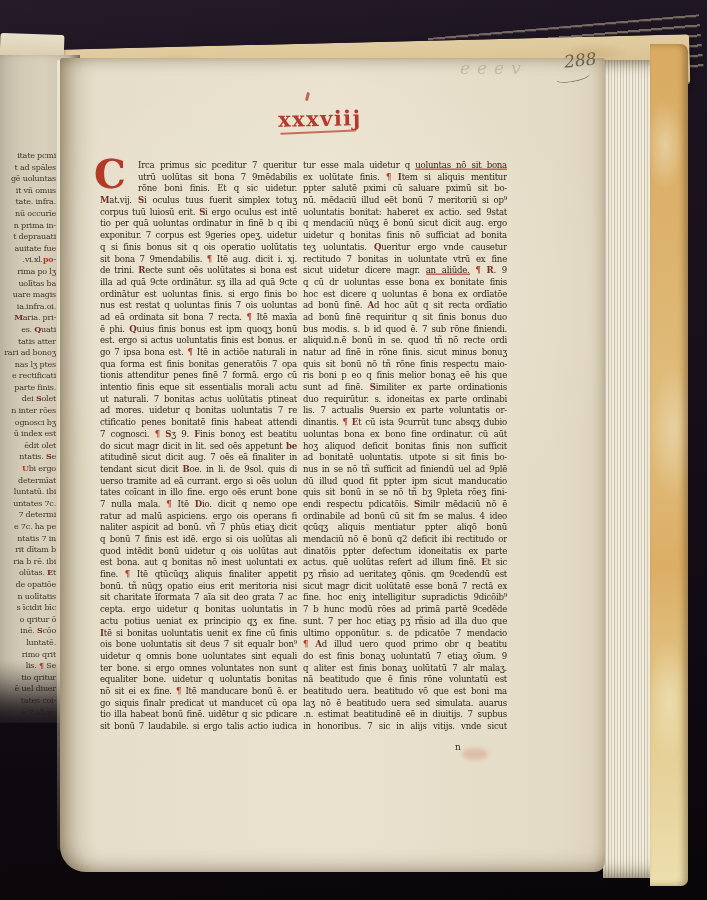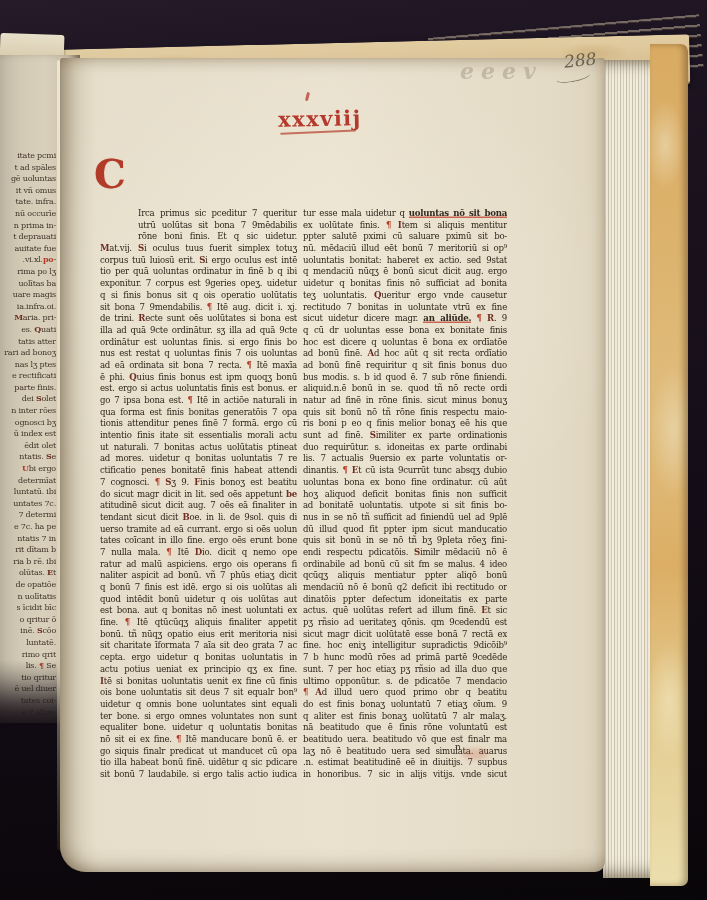--- a/index.html
+++ b/index.html
@@ -43,46 +43,46 @@
     background:
       radial-gradient(420px 300px at 45% 30%,rgba(255,252,240,.25),transparent 80%),
       linear-gradient(90deg,#d8cfb8 0%,#e6deca 7%,#eae2cf 50%,#e4dbc6 90%,#ded4bd 100%);
     box-shadow:
       inset 16px 0 24px -12px rgba(80,60,35,.55),
       inset -8px 0 16px -8px rgba(95,75,45,.35),
       inset 0 -12px 22px -12px rgba(85,65,40,.45),
       inset 0 10px 16px -10px rgba(125,100,62,.4);}
   
   .inscription{position:absolute;left:400px;top:-8px;width:170px;height:44px;}
-  .inscription .ghost{position:absolute;left:0;top:8px;font-size:22px;letter-spacing:7px;
-    color:#8d8471;opacity:.38;filter:blur(.6px);font-style:italic;font-weight:bold;}
+  .inscription .ghost{position:absolute;left:0;top:8px;font-size:17px;letter-spacing:7px;
+    color:#8d8471;opacity:.38;filter:blur(.6px);font-style:italic;}
   .inscription .number{position:absolute;left:104px;top:0px;font-size:17px;font-style:italic;
     color:#5e5747;opacity:.9;transform:rotate(-6deg);}
   .inscription .flourish{position:absolute;left:96px;top:22px;width:34px;height:9px;
     border-bottom:1.4px solid #6a6252;border-radius:0 0 60% 40%;opacity:.8;transform:rotate(-8deg);}
   .heading{position:absolute;left:218px;top:48px;font-size:21px;font-weight:bold;
     color:#b5392c;letter-spacing:1.5px;transform:rotate(-1deg);}
   .heading::after{content:"";position:absolute;left:2px;right:6px;bottom:-2px;height:2px;
     background:#b84a38;opacity:.75;transform:rotate(-1.5deg);border-radius:2px;}
   .pen-trial{position:absolute;left:246px;top:34px;width:2.5px;height:9px;background:#bb4433;
     opacity:.8;transform:rotate(14deg);border-radius:2px;}
   .red-smudge{position:absolute;left:402px;top:690px;width:26px;height:12px;border-radius:50%;
     background:#c04d35;opacity:.22;filter:blur(2px);}
   
-  .col{position:absolute;top:102px;overflow:hidden;color:#33271e;margin-top:48px;}
+  .col{position:absolute;top:102px;overflow:hidden;color:#33271e;}
   .col .line{white-space:nowrap;height:11.7px;line-height:11.7px;font-size:8.6px;
     letter-spacing:-0.25px;text-align:justify;text-align-last:justify;box-sizing:border-box;}
   .col-left{left:40px;width:197px;}
   .col-right{left:243px;width:204px;}
   .col-left .line:nth-child(-n+3){padding-left:38px;}
   .initial{position:absolute;left:34px;top:98px;font-size:40px;line-height:36px;
     font-weight:bold;color:#b23a28;text-shadow:0 0 1px rgba(178,58,40,.5);}
   .rubric{color:#b23a28;font-weight:bold;}
   .touched{color:#6f2e22;font-weight:bold;}
-  .redline{box-shadow:inset 0 -2px 0 -0.5px rgba(190,60,40,.75);font-weight:bold;}
+  .redline{box-shadow:inset 0 -2px 0 -0.5px rgba(190,60,40,.75);}
   .signature{position:absolute;left:395px;top:684px;font-size:9px;color:#3a2d23;}
   
   .strip-text{position:absolute;left:0;top:95px;width:56px;overflow:hidden;
     color:#43342a;}
   .strip-text .line{white-space:nowrap;height:11.6px;line-height:11.6px;font-size:8px;
     letter-spacing:-0.2px;text-align:right;}
 </style>
 </head>
 <body>
 
@@ -174,21 +174,21 @@
         <div class="line">de trini. <span class="touched">R</span>ecte sunt oēs uolūtates si bona est</div>
         <div class="line">illa ad quā 9cte ordinātur. sʒ illa ad quā 9cte</div>
         <div class="line">ordinātur est uoluntas finis. si ergo finis bo</div>
         <div class="line">nus est restat q uoluntas finis 7 ois uoluntas</div>
         <div class="line">ad eā ordinata sit bona 7 recta. <span class="rubric">¶</span> Itē maxīa</div>
         <div class="line">ē phi. <span class="touched">Q</span>uius finis bonus est ipm quoqʒ bonū</div>
         <div class="line">est. ergo si actus uoluntatis finis est bonus. er</div>
         <div class="line">go 7 ipsa bona est. <span class="rubric">¶</span> Itē in actiōe naturali in</div>
         <div class="line">qua forma est finis bonitas generatōis 7 opa</div>
         <div class="line">tionis attenditur penes finē 7 formā. ergo cū</div>
-        <div class="line">intentio finis itate sit essentialis morali actu</div>
+        <div class="line">intentio finis eque sit essentialis morali actu</div>
         <div class="line">ut naturali. 7 bonitas actus uolūtatis ptineat</div>
         <div class="line">ad mores. uidetur q bonitas uoluntatis 7 re</div>
         <div class="line">ctificatio penes bonitatē finis habeat attendi</div>
         <div class="line">7 cognosci. <span class="rubric">¶</span> <span class="touched">S</span>ʒ 9. <span class="touched">F</span>inis bonoʒ est beatitu</div>
         <div class="line">do sicut magr dicit in lit. sed oēs appetunt <span class="touched">be</span></div>
         <div class="line">atitudinē sicut dicit aug. 7 oēs eā finaliter in</div>
         <div class="line">tendant sicut dicit <span class="touched">B</span>oe. in li. de 9sol. quis di</div>
         <div class="line">uerso tramite ad eā currant. ergo si oēs uolun</div>
         <div class="line">tates coīcant in illo fine. ergo oēs erunt bone</div>
         <div class="line">7 nulla mala. <span class="rubric">¶</span> Itē <span class="touched">D</span>io. dicit q nemo ope</div>
@@ -251,21 +251,21 @@
         <div class="line">pʒ rñsio ad ueritateʒ qōnis. qm 9cedendū est</div>
         <div class="line">sicut magr dicit uolūtatē esse bonā 7 rectā ex</div>
         <div class="line">fine. hoc eniʒ intelligitur supradictis 9dicōib⁹</div>
         <div class="line">7 b hunc modū rōes ad primā partē 9cedēde</div>
         <div class="line">sunt. 7 per hoc etiaʒ pʒ rñsio ad illa duo que</div>
         <div class="line">ultimo opponūtur. s. de pdicatōe 7 mendacio</div>
         <div class="line"><span class="rubric">¶</span> <span class="touched">A</span>d illud uero quod primo obr q beatitu</div>
         <div class="line">do est finis bonaʒ uoluntatū 7 etiaʒ oīum. 9</div>
         <div class="line">q aliter est finis bonaʒ uolūtatū 7 alr malaʒ.</div>
         <div class="line">nā beatitudo que ē finis rōne voluntatū est</div>
-        <div class="line">beatitudo uera. beatitudo vō que est finalr ma</div>
+        <div class="line">beatitudo uera. beatitudo vō que est boni ma</div>
         <div class="line">laʒ nō ē beatitudo uera sed simulata. auarus</div>
         <div class="line">.n. estimat beatitudinē eē in diuitijs. 7 supbus</div>
         <div class="line">in honoribus. 7 sic in alijs vitijs. vnde sicut</div>
       </div>
 
     <div class="red-smudge"></div>
     <div class="signature">n</div>
   </div>
 
 </div>

